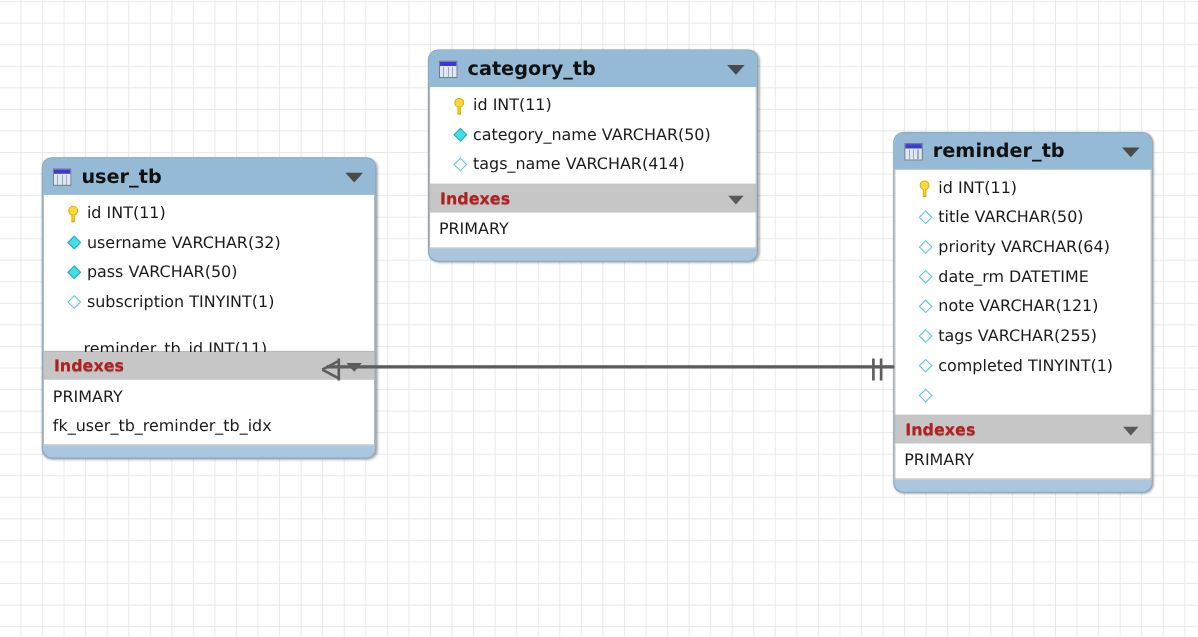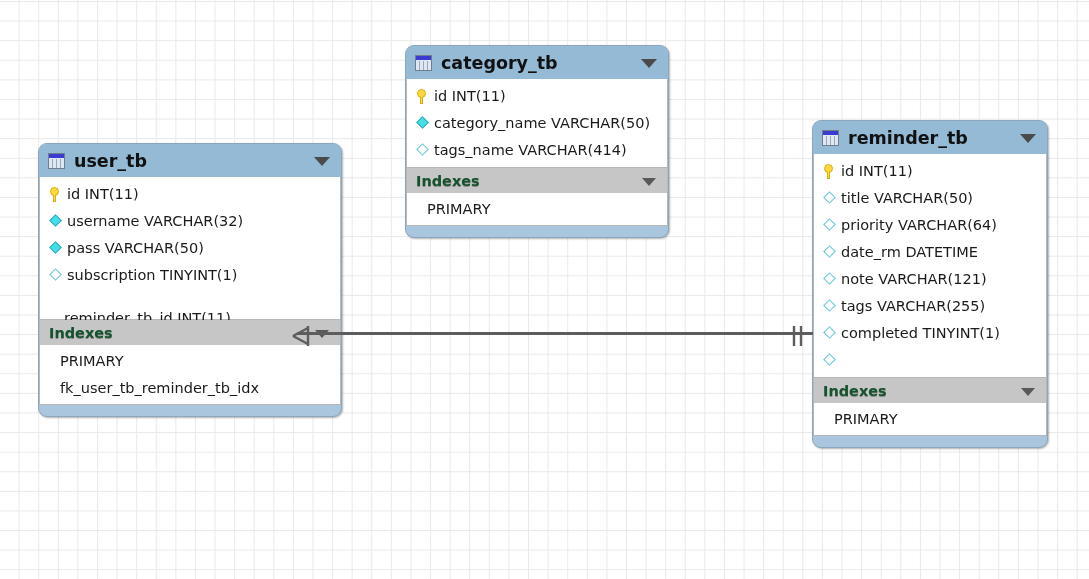--- a/index.html
+++ b/index.html
@@ -105,21 +105,21 @@
     background: #ffffff;
     border-left: 1px solid #b7b7b7;
     border-right: 1px solid #b7b7b7;
     border-bottom: 1px solid #b7b7b7;
     padding: 3px 0 4px 0;
   }
   .row {
     display: flex;
     align-items: center;
     height: 27px;
-    padding-left: 9px;
+    padding-left: 21px;
     font-size: 14.5px;
     color: #1a1a1a;
     white-space: nowrap;
   }
   .row .lbl { margin-left: 4px; }
   .row.no-icon .lbl { margin-left: 1px; margin-top: 32px; }
 
   
   .ic-key {
     position: relative;
@@ -177,36 +177,36 @@
     border-left: 1px solid #b7b7b7;
     border-right: 1px solid #b7b7b7;
     display: flex;
     align-items: center;
     padding-left: 9px;
     box-sizing: border-box;
   }
   .idx-header .idx-title {
     font-size: 14.5px;
     font-weight: bold;
-    color: #14532d;
+    color: #b91c1c;
     text-shadow: 0 1px 0 #8d8d8d;
   }
   .idx-header .caret {
     border-top-color: #595959;
     border-left-width: 7px;
     border-right-width: 7px;
     border-top-width: 8px;
     margin-top: -3px;
   }
   .idx-panel {
     background: #ffffff;
     border-left: 1px solid #b7b7b7;
     border-right: 1px solid #b7b7b7;
     border-bottom: 1px solid #b7b7b7;
-    padding: 2px 0 3px 12px;
+    padding: 2px 0 3px 0;
   }
   .idx-row {
     height: 27px;
     display: flex;
     align-items: center;
     padding-left: 8px;
     font-size: 14.5px;
     color: #1a1a1a;
     white-space: nowrap;
   }
@@ -262,21 +262,21 @@
     <div class="idx-header">
       <span class="idx-title">Indexes</span>
       <span class="caret"></span>
     </div>
     <div class="idx-panel">
       <div class="idx-row">PRIMARY</div>
       <div class="idx-row">fk_user_tb_reminder_tb_idx</div>
     </div>
   </div>
 
-  <div class="table-box" id="tbl-category" style="left:405px; top:45px; width:264px;">
+  <div class="table-box" id="tbl-category" style="left:389px; top:45px; width:300px;">
     <div class="tb-header">
       <span class="tbl-icon"></span>
       <span class="tb-title">category_tb</span>
       <span class="caret"></span>
     </div>
     <div class="panel">
       <div class="row">
         <span class="ic-key"></span>
         <span class="lbl">id INT(11)</span>
       </div>

